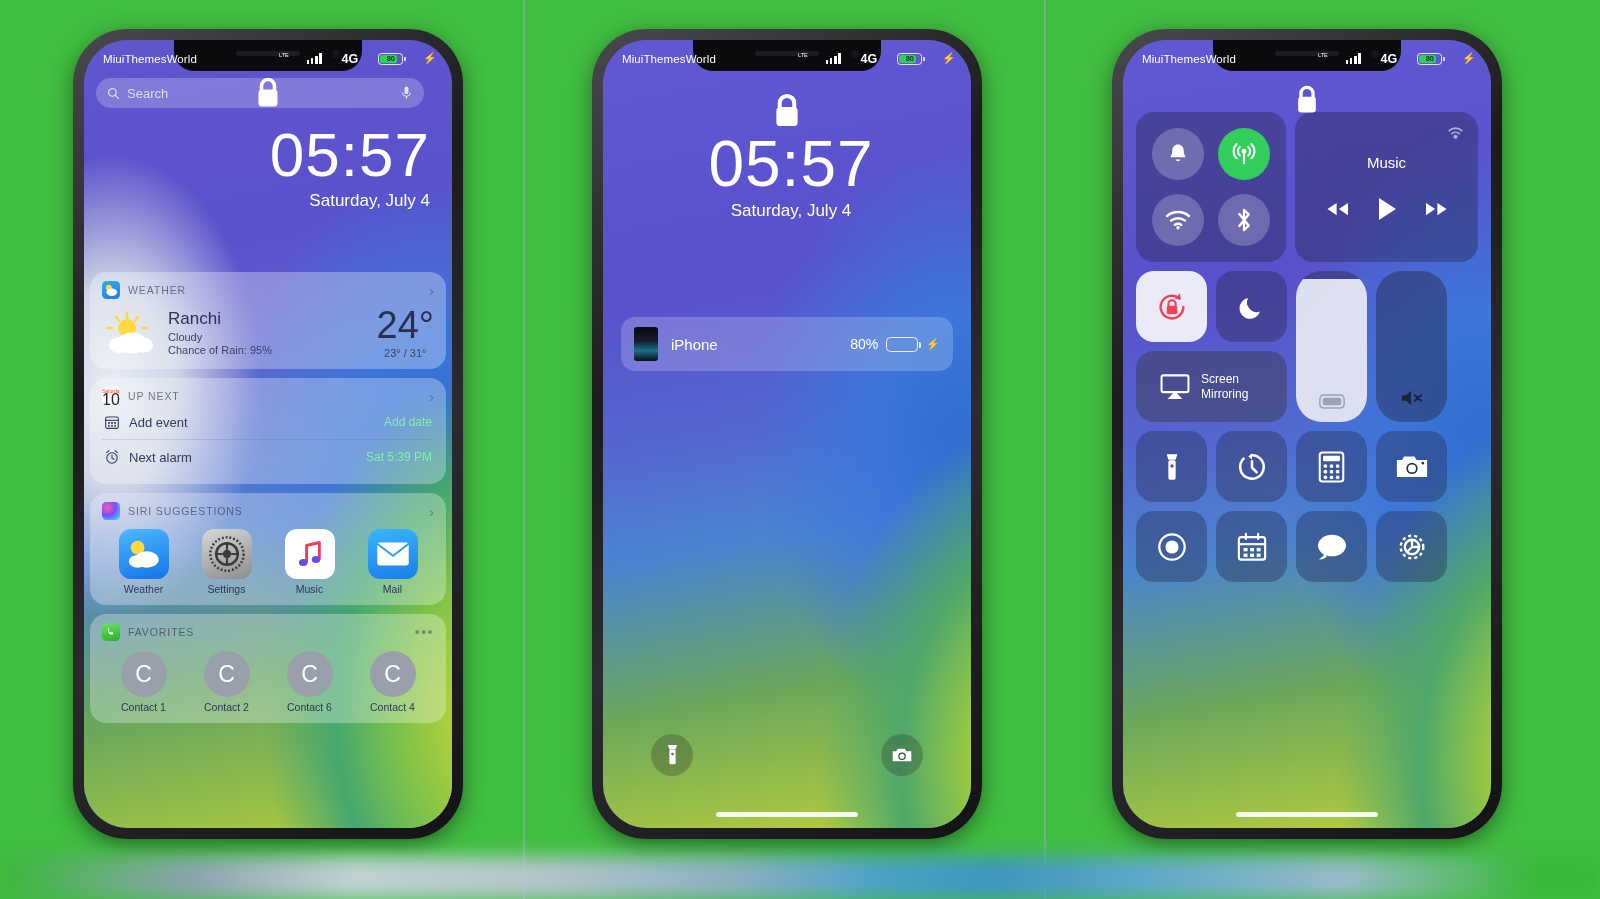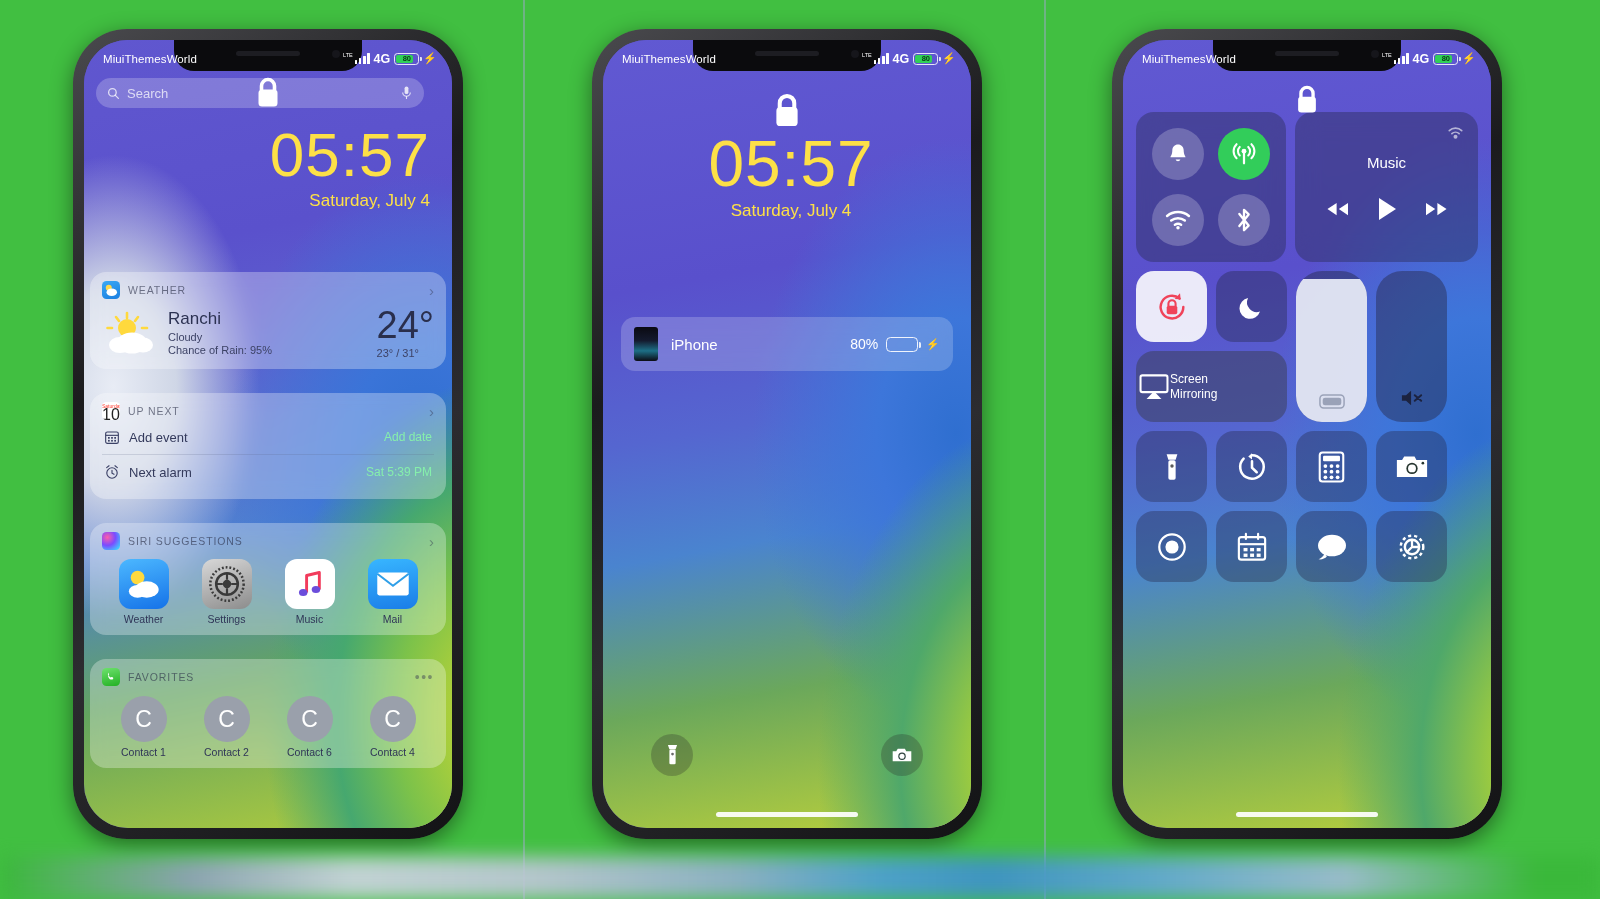--- a/index.html
+++ b/index.html
@@ -82,21 +82,21 @@
   }
 
   
   .statusbar {
     position: absolute; top: 0; left: 0; right: 0; height: 32px;
     display: flex; align-items: center; justify-content: space-between;
     padding: 5px 15px 0 19px;
     color: #fff; font-size: 11.5px; z-index: 45;
   }
   .sb-left { letter-spacing: .1px; font-size: 11.5px; }
-  .sb-right { display: flex; align-items: center; gap: 4px; }
+  .sb-right { display: flex; align-items: center; gap: 20px; }
   .sig { display: flex; align-items: flex-end; gap: 1.5px; height: 11px; }
   .sig i { display: block; width: 2.6px; background: #fff; border-radius: .5px; }
   .sig i:nth-child(1){height:4px}.sig i:nth-child(2){height:6px}
   .sig i:nth-child(3){height:8.5px}.sig i:nth-child(4){height:11px}
   .net { font-size: 12.5px; font-weight: bold; }
   .batt {
     position: relative; width: 25px; height: 12px;
     border: 1.3px solid rgba(255,255,255,.85); border-radius: 3.5px;
     display: flex; align-items: center; padding: 1px;
   }
@@ -125,31 +125,31 @@
     border-radius: 15px;
     display: flex; align-items: center; padding: 0 11px;
     z-index: 20;
   }
   .searchbar .ph { color: rgba(255,255,255,.72); font-size: 13px; margin-left: 7px; }
   .searchbar .mic { margin-left: auto; }
 
   
   .clock {
     position: absolute; top: 86px; left: 8px; right: 22px;
-    text-align: right; color: #fde047; z-index: 15;
+    text-align: right; color: #ffffff; z-index: 15;
   }
   .clock .time { font-size: 62px; font-weight: 300; letter-spacing: 1px; line-height: .95; }
   .clock .date { font-size: 17px; font-weight: 400; margin-top: 6px; }
   .clock.center { text-align: center; right: 0; top: 94px; }
   .clock.center .time { font-size: 64px; }
 
   
   .widgets {
     position: absolute; top: 232px; left: 6px; right: 6px; bottom: 0;
-    display: flex; flex-direction: column; gap: 24px; z-index: 18;
+    display: flex; flex-direction: column; gap: 9px; z-index: 18;
   }
   .widget {
     background: rgba(255,255,255,.30);
     border-radius: 16px;
     padding: 9px 12px 10px;
     backdrop-filter: blur(8px);
   }
   .w-head { display: flex; align-items: center; gap: 8px; }
   .w-head .title {
     font-size: 10.5px; letter-spacing: .9px; color: rgba(40,45,70,.62); font-weight: 500;
@@ -158,21 +158,21 @@
   .w-head .dots { margin-left: auto; color: rgba(50,55,80,.45); font-size: 14px; letter-spacing: 1.5px; }
   .appglyph { width: 18px; height: 18px; border-radius: 4.5px; flex: none; }
 
   
   .weather-body { display: flex; align-items: center; margin-top: 7px; }
   .weather-body .ic { width: 62px; flex: none; display:flex; justify-content:center; }
   .weather-body .info { flex: 1; padding-left: 4px; }
   .weather-body .city { font-size: 17px; color: #2c3252; }
   .weather-body .cond { font-size: 11px; color: #3d4366; margin-top: 2px; }
   .weather-body .rain { font-size: 11px; color: #3d4366; margin-top: 1px; }
-  .weather-body .temps { text-align: left; }
+  .weather-body .temps { text-align: center; }
   .weather-body .big { font-size: 38px; font-weight: 300; color: #2a2f4d; line-height: 1; }
   .weather-body .hl { font-size: 11px; color: #3d4366; margin-top: 3px; }
 
   
   .row {
     display: flex; align-items: center; padding: 9px 2px;
     font-size: 13px; color: #343a5c;
   }
   .row + .row { border-top: 1px solid rgba(90,100,130,.20); }
   .row .lbl { margin-left: 9px; }
@@ -264,21 +264,21 @@
   .music .airplay { position: absolute; top: 11px; right: 13px; opacity: .6; }
   .music .lbl { color: #fff; font-size: 15px; margin-bottom: 26px; }
   .music .ctrls { display: flex; align-items: center; gap: 28px; }
 
   .sq { width: 71px; height: 71px; border-radius: 18px; display: flex; align-items: center; justify-content: center; }
   .sq.dim { background: rgba(40,44,80,.42); }
   .sq.lit { background: rgba(255,255,255,.88); }
   .wide {
     width: 151px; height: 71px; border-radius: 18px;
     background: rgba(60,64,92,.55);
-    display: flex; align-items: center; padding: 0 3px; gap: 1px;
+    display: flex; align-items: center; padding: 0 24px; gap: 11px;
   }
   .wide .txt { color: #fff; font-size: 12px; line-height: 1.25; }
   .slider {
     width: 71px; height: 151px; border-radius: 26px;
     position: relative; overflow: hidden;
     background: rgba(40,44,80,.48);
   }
   .slider .fill {
     position: absolute; left: 0; right: 0; bottom: 0;
     background: rgba(232,236,248,.93);

